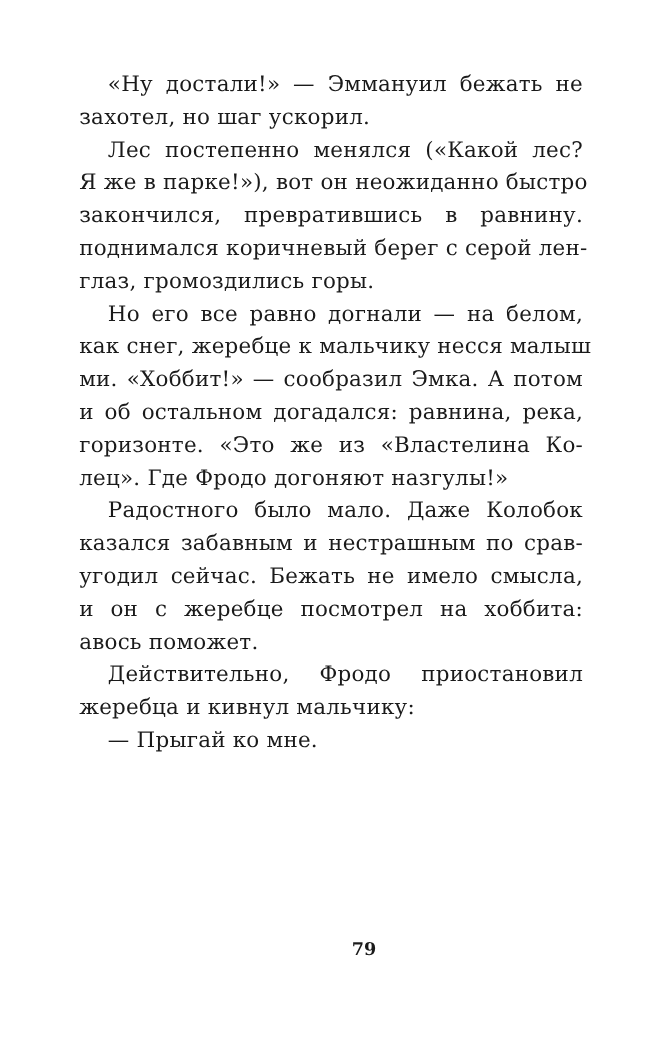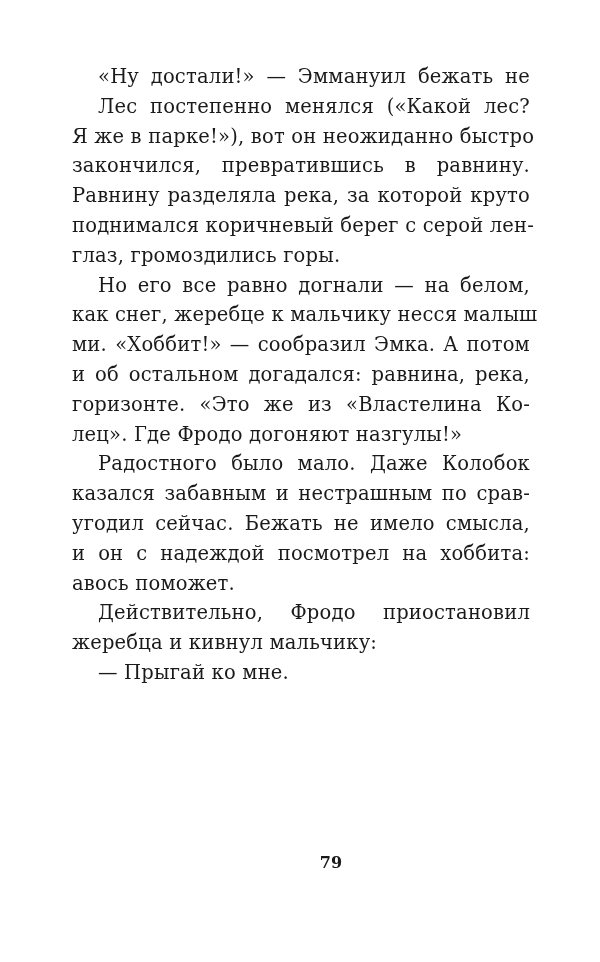--- a/index.html
+++ b/index.html
@@ -58,46 +58,46 @@
     }
   </style>
 </head>
 <body>
 
 <div class="page">
   <div class="text-block">
 
     <div>
       <span class="line indent">«Ну достали!» — Эммануил бежать не</span>
+      <span class="line last">захотел, но шаг ускорил.</span>
     </div>
 
     <div>
       <span class="line indent">Лес постепенно менялся («Какой лес?</span>
       <span class="line">Я же в парке!»), вот он неожиданно быстро</span>
       <span class="line">закончился, превратившись в равнину.</span>
-      <span class="line">Равнину разделяла река, за которой круто</span>
       <span class="line">поднимался коричневый берег с серой лен-</span>
       <span class="line last">глаз, громоздились горы.</span>
     </div>
 
 
     <div>
       <span class="line indent">Но его все равно догнали — на белом,</span>
       <span class="line">как снег, жеребце к мальчику несся малыш</span>
       <span class="line">ми. «Хоббит!» — сообразил Эмка. А потом</span>
       <span class="line">и об остальном догадался: равнина, река,</span>
       <span class="line">горизонте. «Это же из «Властелина Ко-</span>
       <span class="line last">лец». Где Фродо догоняют назгулы!»</span>
     </div>
 
     <div>
       <span class="line indent">Радостного было мало. Даже Колобок</span>
       <span class="line">казался забавным и нестрашным по срав-</span>
       <span class="line">угодил сейчас. Бежать не имело смысла,</span>
-      <span class="line">и он с надеждой посмотрел на хоббита:</span>
+      <span class="line">и он с жеребце посмотрел на хоббита:</span>
       <span class="line last">авось поможет.</span>
     </div>
 
     <div>
       <span class="line indent">Действительно, Фродо приостановил</span>
       <span class="line last">жеребца и кивнул мальчику:</span>
     </div>
 
     <div>
       <span class="line indent last">— Прыгай ко мне.</span>

